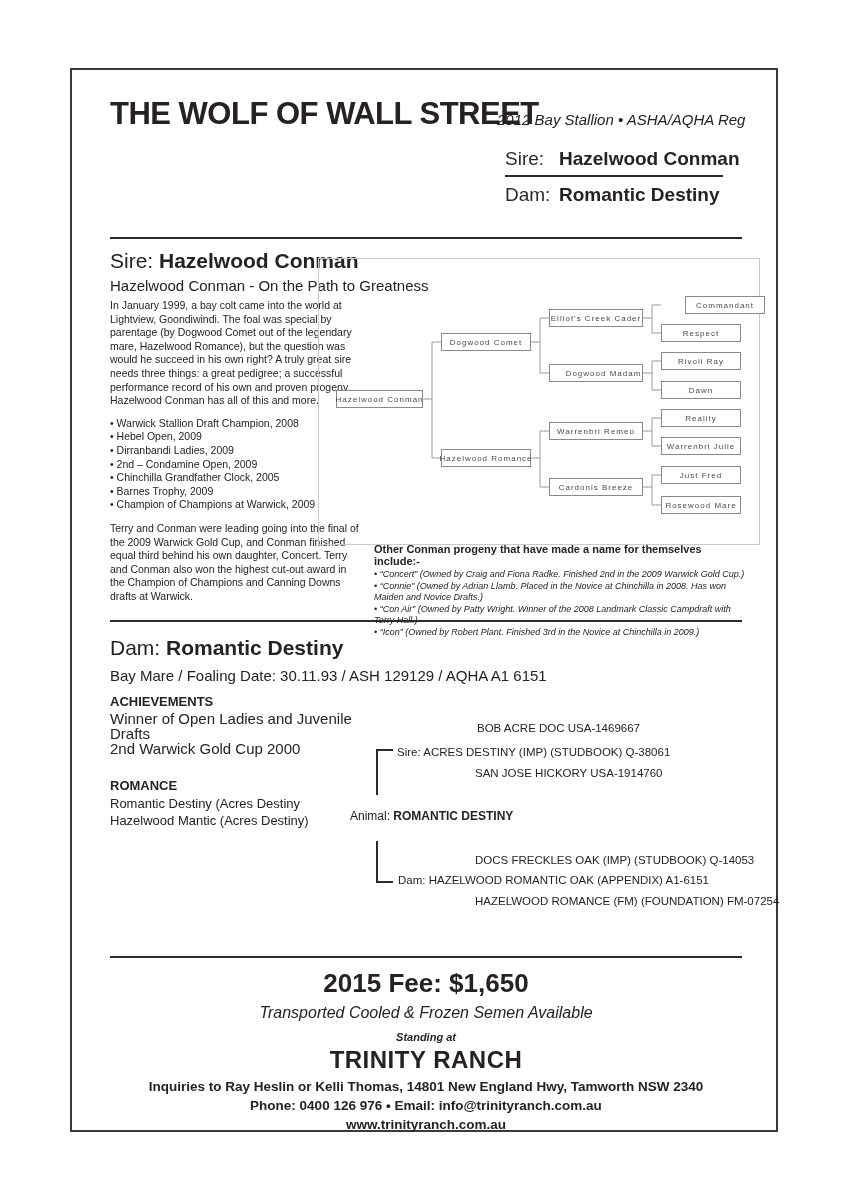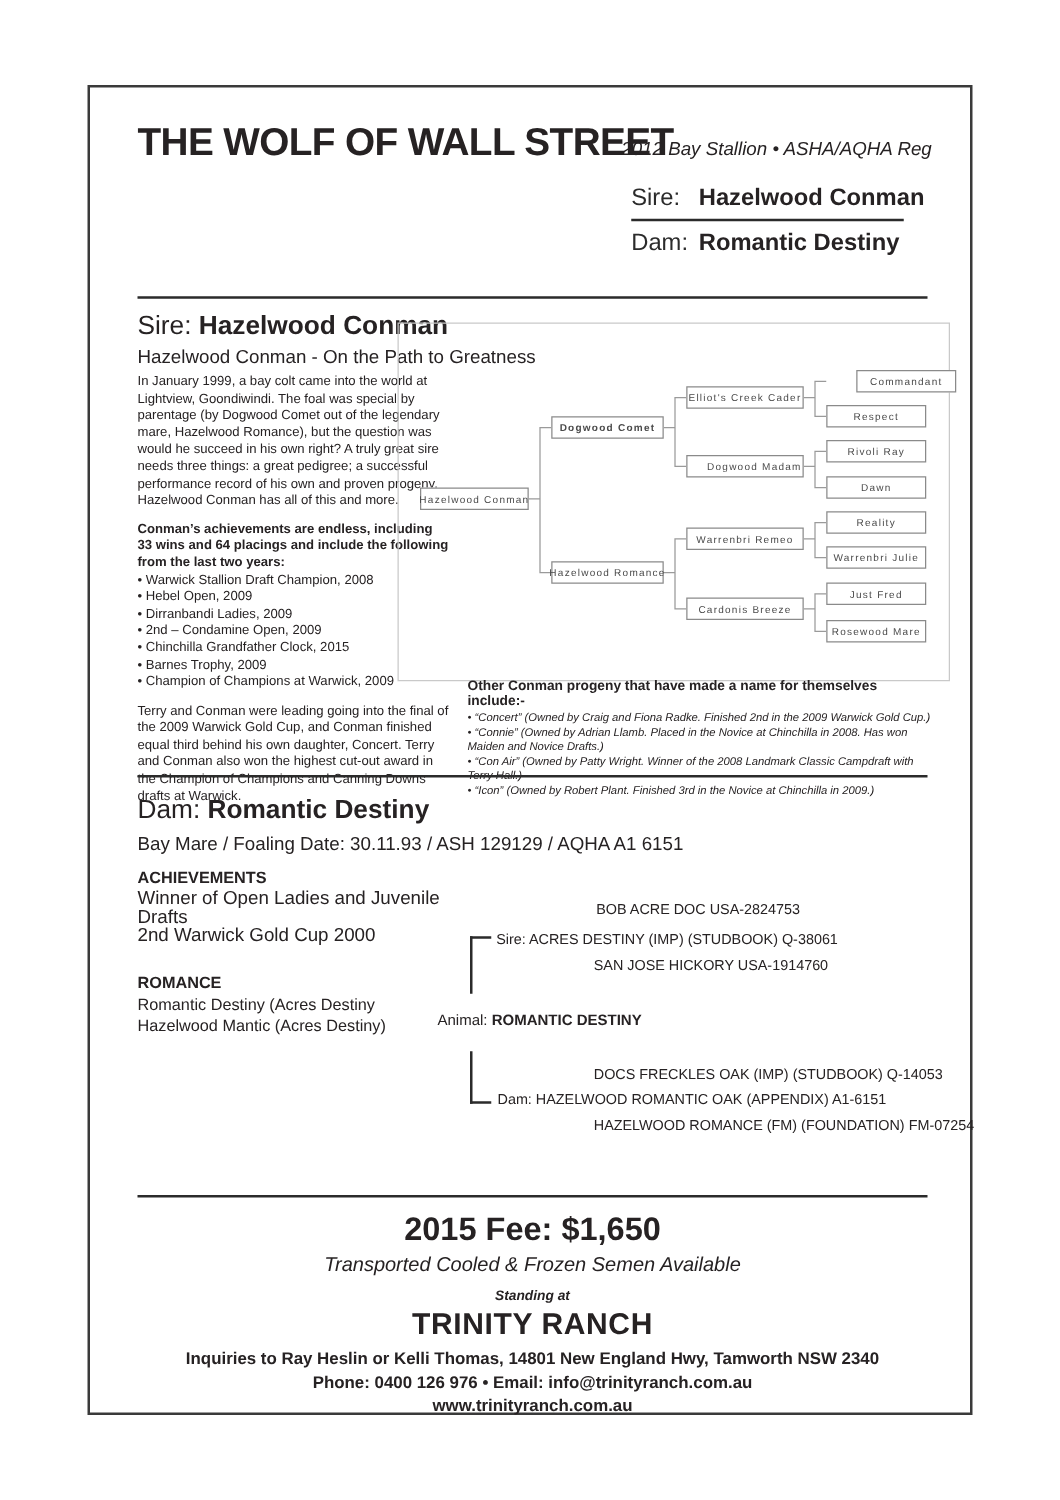--- a/index.html
+++ b/index.html
@@ -92,47 +92,46 @@
 
 <div class="rule" style="top:237px;"></div>
 
 <div class="sec-heading" style="left:110px;top:249px;">
   <span>Sire: </span><span class="nm">Hazelwood Conman</span>
 </div>
 <div class="sire-sub">Hazelwood Conman - On the Path to Greatness</div>
 
 <div class="sire-body">
   <p>In January 1999, a bay colt came into the world at Lightview, Goondiwindi.  The foal was special by parentage (by Dogwood Comet out of the legendary mare, Hazelwood Romance), but the question was would he succeed in his own right? A truly great sire needs three things:  a great pedigree; a successful performance record of his own and proven progeny. Hazelwood Conman has all of this and more.</p>
-  <p class="ach-intro">Conman’s achievements are endless, including 33 wins and 64 placings and include the following from the last two years:</p>
   <ul class="ach">
     <li>Warwick Stallion Draft Champion, 2008</li>
     <li>Hebel Open, 2009</li>
     <li>Dirranbandi Ladies, 2009</li>
     <li>2nd – Condamine Open, 2009</li>
-    <li>Chinchilla Grandfather Clock, 2015</li>
+    <li>Chinchilla Grandfather Clock, 2005</li>
     <li>Barnes Trophy, 2009</li>
     <li>Champion of Champions at Warwick, 2009</li>
   </ul>
   <p>Terry and Conman were leading going into the final of the 2009 Warwick Gold Cup, and Conman finished equal third behind his own daughter, Concert. Terry and Conman also won the highest cut-out award in the Champion of Champions and Canning Downs drafts at Warwick.</p>
 </div>
 
 <div class="tree-panel">
   <svg width="440" height="285" viewBox="0 0 440 285">
     <g fill="none" stroke="#9a9a9a" stroke-width="1">
       <path d="M104 140 H113 V83 H122 M113 140 V199 H122"></path>
       <path d="M212 83 H221 V59 H230 M221 83 V114 H230"></path>
       <path d="M212 199 H221 V172 H230 M221 199 V228 H230"></path>
       <path d="M324 59 H333 V46 H342 M333 59 V74 H342"></path>
       <path d="M324 114 H333 V102 H342 M333 114 V131 H342"></path>
       <path d="M324 172 H333 V159 H342 M333 172 V187 H342"></path>
       <path d="M324 228 H333 V216 H342 M333 228 V246 H342"></path>
     </g>
   </svg>
   <div class="tnode" style="left:17px;top:131px;width:87px;">Hazelwood Conman</div>
-  <div class="tnode" style="left:122px;top:74px;width:90px;font-weight:bold;">Dogwood Comet</div>
+  <div class="tnode" style="left:122px;top:74px;width:90px;">Dogwood Comet</div>
   <div class="tnode" style="left:122px;top:190px;width:90px;">Hazelwood Romance</div>
   <div class="tnode" style="left:230px;top:50px;width:94px;">Elliot's Creek Cader</div>
   <div class="tnode" style="left:230px;top:105px;width:94px;padding-left:15px;">Dogwood Madam</div>
   <div class="tnode" style="left:230px;top:163px;width:94px;">Warrenbri Remeo</div>
   <div class="tnode" style="left:230px;top:219px;width:94px;">Cardonis Breeze</div>
   <div class="tnode" style="left:342px;top:37px;width:80px;margin-left:24px;">Commandant</div>
   <div class="tnode" style="left:342px;top:65px;width:80px;">Respect</div>
   <div class="tnode" style="left:342px;top:93px;width:80px;text-align:center;">Rivoli Ray</div>
   <div class="tnode" style="left:342px;top:122px;width:80px;">Dawn</div>
   <div class="tnode" style="left:342px;top:150px;width:80px;">Reality</div>
@@ -169,21 +168,21 @@
     <div class="prog-lines">
       <div>Romantic Destiny (Acres Destiny</div>
       <div>Hazelwood Mantic (Acres Destiny)</div>
     </div>
   </div>
 </div>
 
 <div class="dam-ped">
   <div class="bracket-top"></div>
   <div class="bracket-bottom"></div>
-  <div class="pl" style="left:127px;top:9px;">BOB ACRE DOC USA-2824753</div>
+  <div class="pl" style="left:127px;top:9px;">BOB ACRE DOC USA-1469667</div>
   <div class="pl" style="left:47px;top:33px;">Sire: ACRES DESTINY (IMP) (STUDBOOK) Q-38061</div>
   <div class="pl" style="left:125px;top:54px;">SAN JOSE HICKORY USA-1914760</div>
   <div class="pl animal" style="left:0px;top:96px;">
     <span>Animal: </span><span class="nm">ROMANTIC DESTINY</span>
   </div>
   <div class="pl" style="left:125px;top:141px;">DOCS FRECKLES OAK (IMP) (STUDBOOK) Q-14053</div>
   <div class="pl" style="left:48px;top:161px;">Dam: HAZELWOOD ROMANTIC OAK (APPENDIX) A1-6151</div>
   <div class="pl" style="left:125px;top:182px;">HAZELWOOD ROMANCE (FM) (FOUNDATION) FM-07254</div>
 </div>
 

